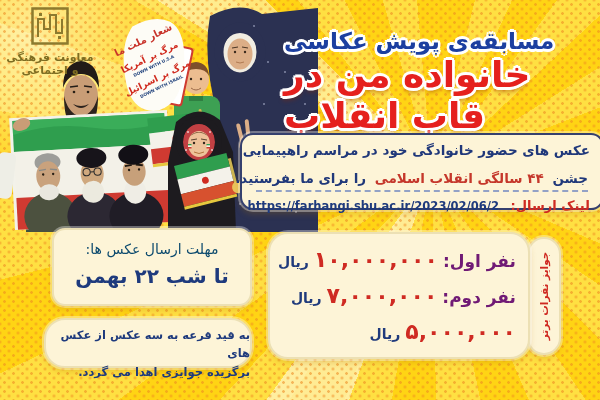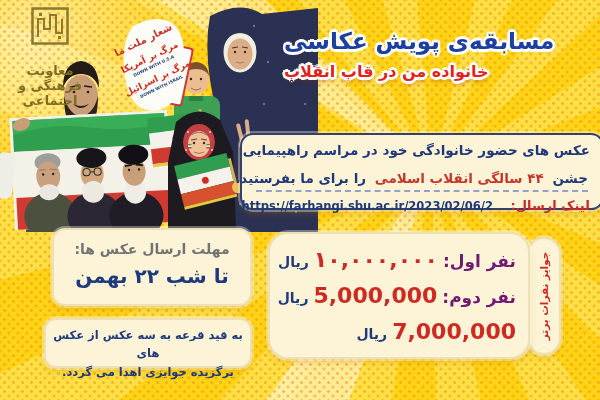--- a/index.html
+++ b/index.html
@@ -14,52 +14,52 @@
   }
   .dots{
     position:absolute;inset:0;z-index:1;pointer-events:none;opacity:.55;
     background-image:
       radial-gradient(circle,#ee8a22 1.1px, rgba(238,138,34,0) 1.6px),
       radial-gradient(circle,#ee8a22 1.1px, rgba(238,138,34,0) 1.6px);
     background-size:9px 9px;background-position:0 0,4.5px 4.5px;
   }
   .collage{position:absolute;left:0;top:0;z-index:2}
   .logo{position:absolute;left:2px;top:7px;width:96px;text-align:center;z-index:3}
-  .logo-sub{font-size:13px;font-weight:bold;color:#7d6d22;margin-top:14px;direction:rtl}
+  .logo-sub{font-size:11px;font-weight:bold;color:#7d6d22;margin-top:2px;direction:rtl}
   .titles{position:absolute;left:284px;top:28px;width:310px;text-align:left;z-index:3;direction:rtl}
   .title1{
     font-size:23px;font-weight:bold;color:#1c3fa0;
     text-shadow:-2px -2px 0 #fff,2px -2px 0 #fff,-2px 2px 0 #fff,2px 2px 0 #fff,
       -2.6px 0 0 #fff,2.6px 0 0 #fff,0 -2.6px 0 #fff,0 2.6px 0 #fff;
   }
   .title2{
-    font-size:16px;font-weight:bold;color:#e5201d;margin-top:8px;
+    font-size:36px;font-weight:bold;color:#e5201d;margin-top:0;
     text-shadow:-2px -2px 0 #fff,2px -2px 0 #fff,-2px 2px 0 #fff,2px 2px 0 #fff,
       -2.8px 0 0 #fff,2.8px 0 0 #fff,0 -2.8px 0 #fff,0 2.8px 0 #fff,0 5px 4px rgba(140,40,0,.4);
   }
   .panel{
     position:absolute;background:#fdf4d7;box-sizing:border-box;z-index:3;
     box-shadow:0 0 0 2px rgba(255,255,255,.35), 0 4px 6px rgba(180,120,0,.25);
   }
   .infobox{left:240px;top:133px;width:364px;height:77px;border-radius:13px;
     border:2px solid #35406e;padding:7px 12px 5px;text-align:center;direction:rtl}
   .desc-line1,.desc-line2{font-size:13.5px;font-weight:bold;color:#20387a;white-space:nowrap}
   .desc-line2{margin-top:12px}
   .desc-line2 span{margin:0 2px}
   .hl{color:#c5372b}
   .dashsep{border-top:2px dashed #93a2c6;margin:4px 2px 3px}
   .linkline{font-weight:bold;white-space:nowrap}
-  .linklabel{font-size:13px;color:#cf2a22;margin-left:12px}
+  .linklabel{font-size:13px;color:#cf2a22;margin-left:6px}
   .linkurl{font-size:11.5px;color:#1e3a7d;cursor:pointer}
   .deadline{left:52px;top:228px;width:200px;height:78px;border-radius:13px;
     border:2px solid #ece0b4;text-align:center;padding-top:11px;direction:rtl}
-  .deadline-label{font-size:14px;font-weight:bold;color:#737373}
+  .deadline-label{font-size:14px;font-weight:normal;color:#0c4a6e}
   .deadline-value{font-size:20px;font-weight:bold;color:#1e3a7d;margin-top:7px;letter-spacing:1px}
-  .lottery{left:44px;top:318px;width:208px;height:50px;border-radius:12px;
-    border:2px solid #ece0b4;text-align:center;padding-top:6px;direction:rtl}
+  .lottery{left:44px;top:318px;width:208px;height:50px;border-radius:21px;
+    border:2px solid #ece0b4;text-align:right;padding-top:6px;direction:rtl}
   .lottery-line{font-size:11.5px;font-weight:bold;color:#1e3a7d;line-height:1.6}
   .prizes{left:268px;top:232px;width:262px;height:127px;border-radius:20px;
     border:2px solid #ece0b4;display:flex;flex-direction:column;justify-content:space-evenly;
     padding:2px 12px 2px 6px;direction:rtl}
   .prow{display:flex;align-items:baseline;gap:5px}
   .prank{font-size:17px;font-weight:bold;color:#701a75}
   .pamount{font-size:22px;font-weight:bold;color:#cf2a22}
   .punit{font-size:14px;font-weight:bold;color:#1f3a7c}
   .ptab{left:527px;top:237px;width:34px;height:118px;border-radius:17px;
     border:2px solid #ece0b4;z-index:2}
@@ -285,21 +285,21 @@
   </div>
 
   <div class="panel prizes">
     <div class="prow">
       <span class="prank">نفر اول:</span>
       <span class="pamount">۱۰,۰۰۰,۰۰۰</span>
       <span class="punit">ریال</span>
     </div>
     <div class="prow">
       <span class="prank">نفر دوم:</span>
-      <span class="pamount">5,000,000</span>
+      <span class="pamount">۷,۰۰۰,۰۰۰</span>
       <span class="punit">ریال</span>
     </div>
     <div class="prow">
-      <span class="pamount">7,000,000</span>
+      <span class="pamount">۵,۰۰۰,۰۰۰</span>
       <span class="punit">ریال</span>
     </div>
   </div>
 </div>
 
 </body></html>

